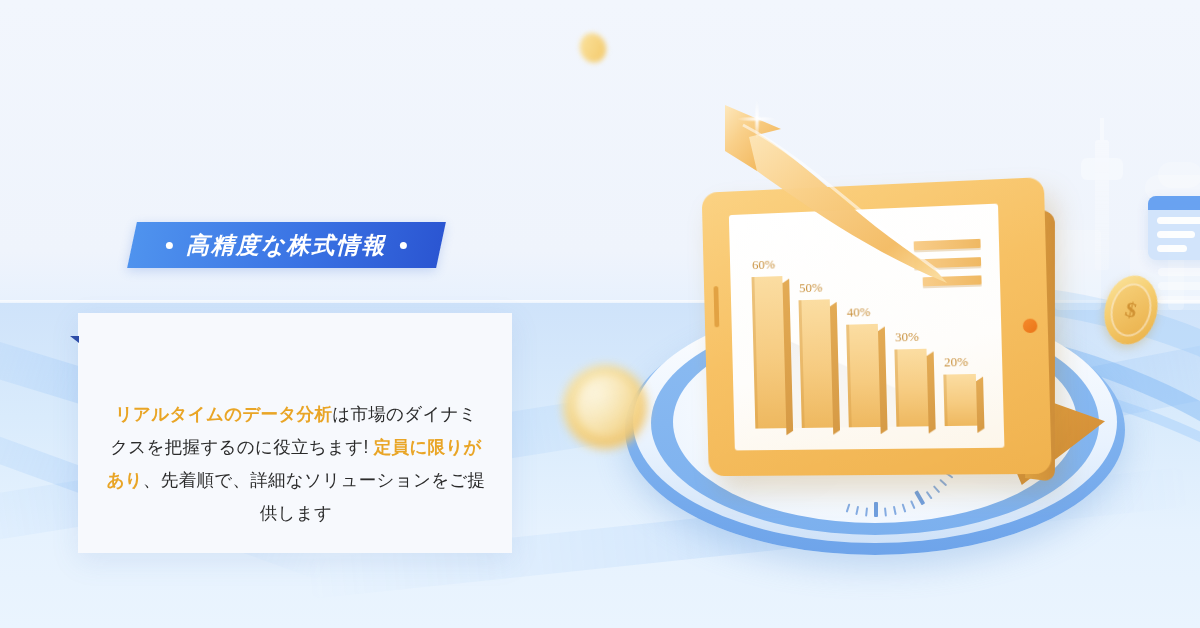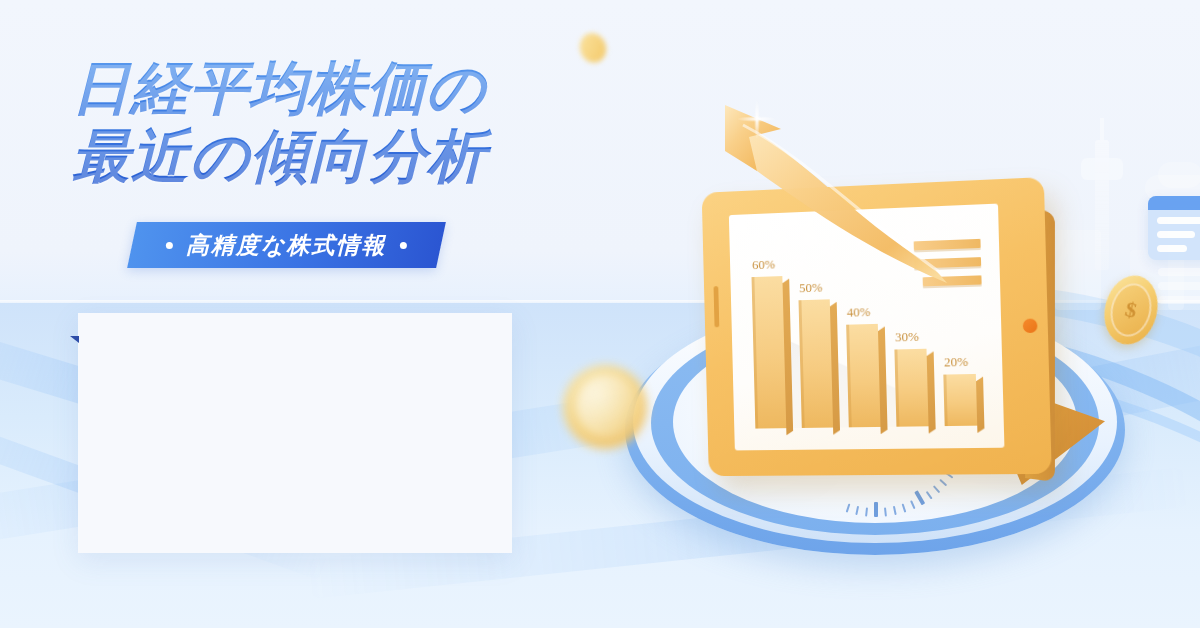--- a/index.html
+++ b/index.html
@@ -332,34 +332,35 @@
     <div class="ln w1"></div>
     <div class="ln w2"></div>
     <div class="ln w3"></div>
   </div>
   <div class="ghost-lines">
     <div class="gl1"></div>
       <div class="gl2"></div>
       <div class="gl3"></div>
   </div>
 
-  <div class="headline">日経平均株価の
-最近の傾向分析</div>
 
   <div class="badge-wrap">
     <div class="badge-inner">
       <span class="dot"></span>
       <span>高精度な株式情報</span>
       <span class="dot"></span>
     </div>
   </div>
 
   <div class="card"></div>
   <div class="ribbon-fold"></div>
 
+  <div class="card-body">
+    <b>リアルタイムのデータ分析</b><span>は市場のダイナミクスを把握するのに役立ちます! </span><b>定員に限りがあり</b><span>、先着順で、詳細なソリューションをご提供します</span>
+  </div>
 
   <div class="illus">
 
     <div class="ped-outer"></div>
     <div class="ped-rim"></div>
     <div class="ped-ring"></div>
     <div class="ped-face"></div>
     <div class="ticks" id="dial-ticks">
         <div class="tick maj" style="transform: rotate(0deg);">
           <i></i>

